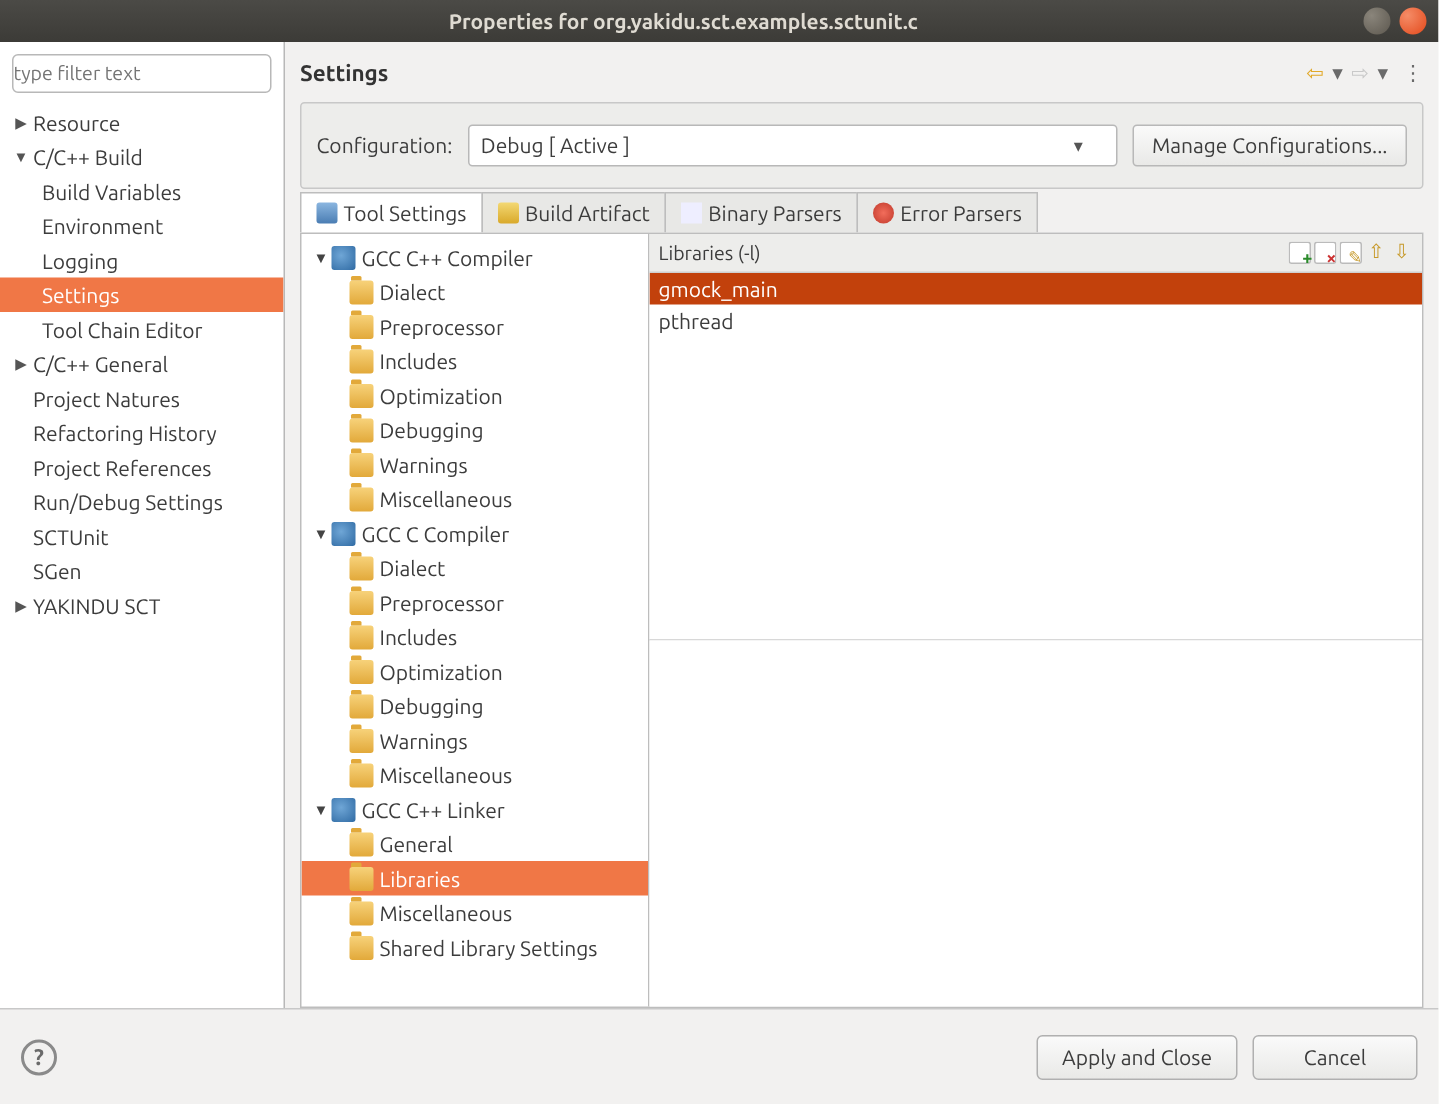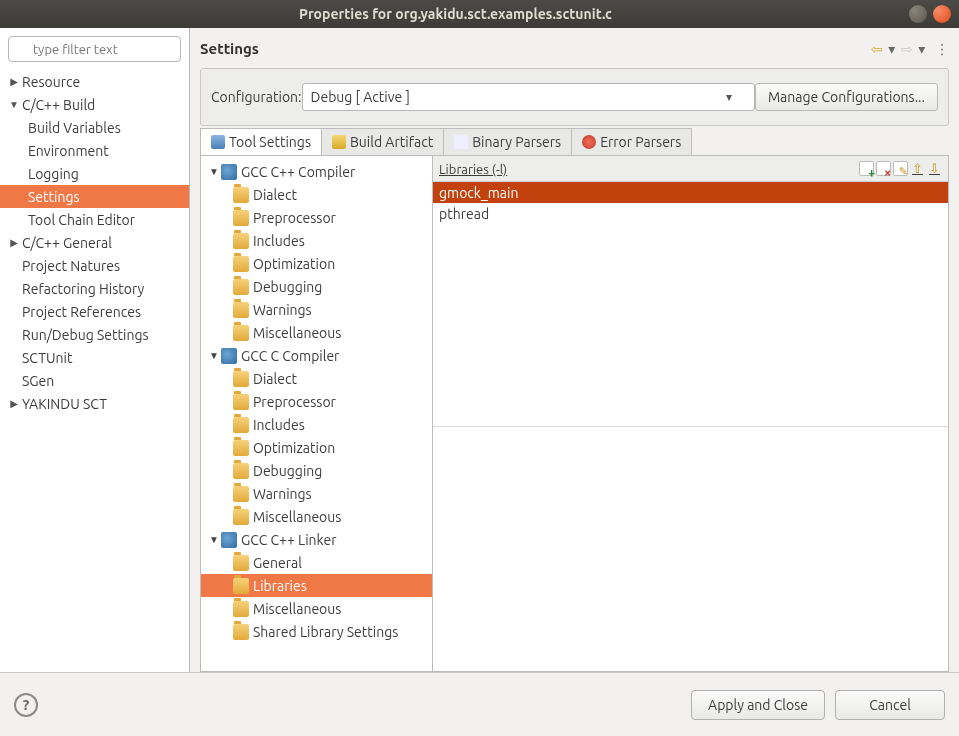--- a/index.html
+++ b/index.html
@@ -16,40 +16,40 @@
   .wb-min { background: radial-gradient(circle at 30% 30%, #8a857b, #5d584f); }
   .wb-close { background: radial-gradient(circle at 30% 30%, #f58c67, #e3491b); }
 
   .content { display: flex; height: calc(100% - 28px - 64px); }
 
   
   .sidebar { width: 190px; background: #fff; border-right: 1px solid #b8b8b8; display:flex; flex-direction:column; }
   .filter-wrap { padding: 8px; }
   .filter {
     width: 100%; height: 26px; border: 1px solid #b8b8b8; border-radius: 4px;
-    padding: 2px 24px; color: #888; font-size: 13px; background:#fff;
+    padding: 2px 0; color: #888; font-size: 13px; background:#fff;
   }
   .tree { flex:1; overflow:auto; font-size:14px; padding-bottom:8px;}
   .node { display:flex; align-items:center; height:23px; padding-left:8px; cursor:default; }
   .node .arrow { width:12px; text-align:center; font-size:10px; color:#555; }
   .node .lbl { padding-left:2px; }
   .node.d1 { padding-left: 26px; }
   .node.d1 .arrow { margin-left:-14px; margin-right:2px;}
   .node.selected { background:#f07746; color:#fff; }
   .node.selected .arrow { color:#fff; }
 
   
   .main { flex:1; display:flex; flex-direction:column; padding: 0 10px 0 10px; }
   .header-row { display:flex; align-items:center; height:40px; }
   .header-row h2 { font-size:15px; font-weight:bold; margin:0; flex:1; color:#333; }
   .nav-icons span { margin-left:2px; font-size:14px; }
 
   .config-panel {
     border:1px solid #c8c8c8; border-radius:3px; background:#ededeb;
-    padding:14px 10px; display:flex; align-items:center; 
+    padding:14px 10px; display:flex; align-items:center; gap:10px;
   }
   .config-panel label { font-size:14px; }
   .config-select {
     flex:1; height:28px; border:1px solid #b8b8b8; border-radius:3px;
     background:#fff; padding:0 22px 0 8px; font-size:14px; position:relative;
     display:flex; align-items:center; justify-content:space-between;
   }
   .config-select:after { content:"▾"; color:#555; font-size:12px; }
   .btn {
     height:28px; border:1px solid #b8b8b8; border-radius:3px;
@@ -82,21 +82,21 @@
   }
   .ic-fold:before { content:""; position:absolute; top:-3px; left:1px; width:7px; height:3px;
     background:#e2a93a; border-radius:1px 1px 0 0;}
 
   .right-panels { flex:1; display:flex; flex-direction:column; }
   .panel { display:flex; flex-direction:column; border-bottom:1px solid #d8d8d8; }
   .panel:first-child { flex: 1.05; }
   .panel:last-child { flex: 0.95; border-bottom:none; }
   .panel-head {
     height:26px; background:#ededeb; border-bottom:1px solid #d0d0d0;
-    display:flex; align-items:center; padding:0 6px; font-size:13px;text-decoration:underline;
+    display:flex; align-items:center; padding:0 6px; font-size:13px;
   }
   .panel-head .ptitle { flex:1; }
   .panel-list { flex:1; background:#fff; overflow:auto; }
   .panel-list .row { height:21px; display:flex; align-items:center; padding:0 6px; font-size:14px;}
   .panel-list .row.sel { background:#c2410c; color:#fff; }
 
   .footer {
     height:64px; border-top:1px solid #c8c8c8; display:flex; align-items:center;
     padding:0 14px; background:#f2f1f0;
   }

